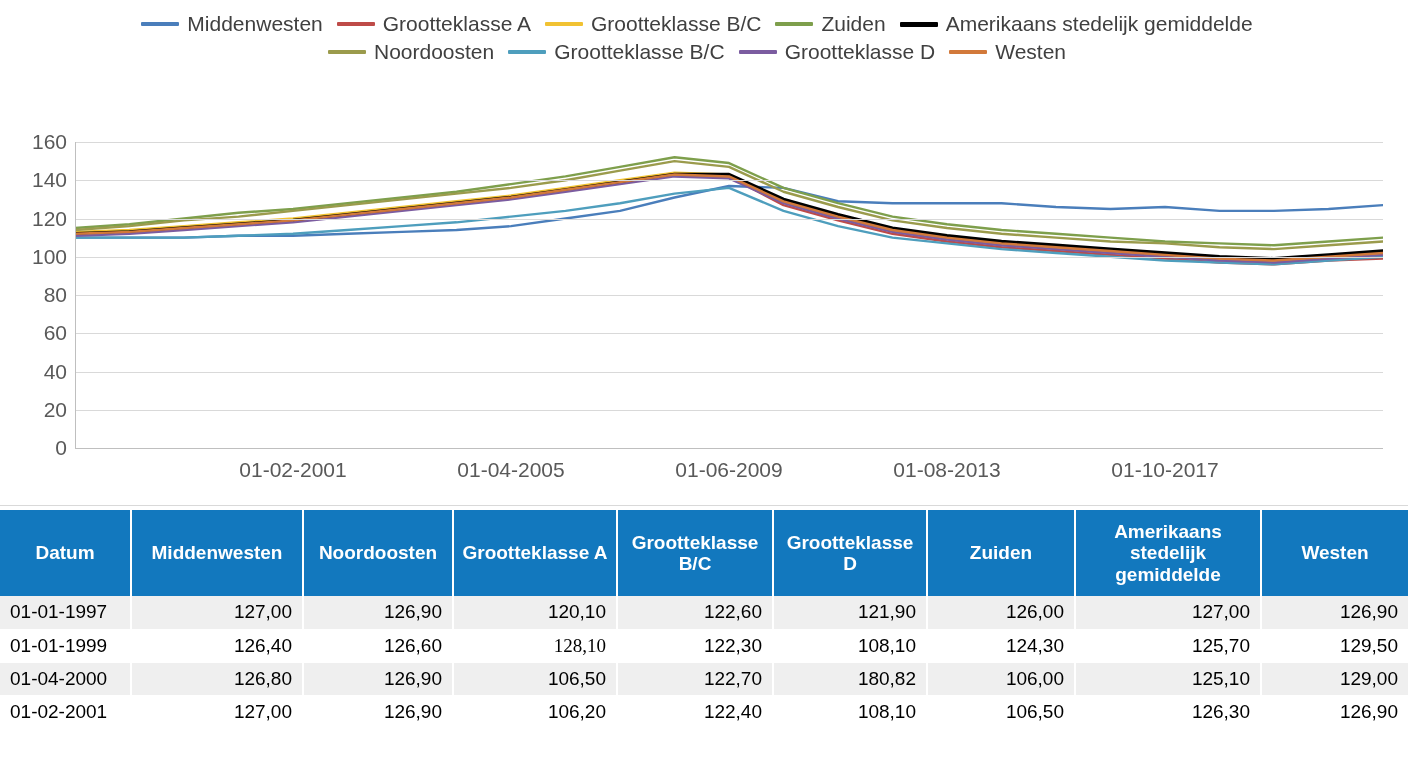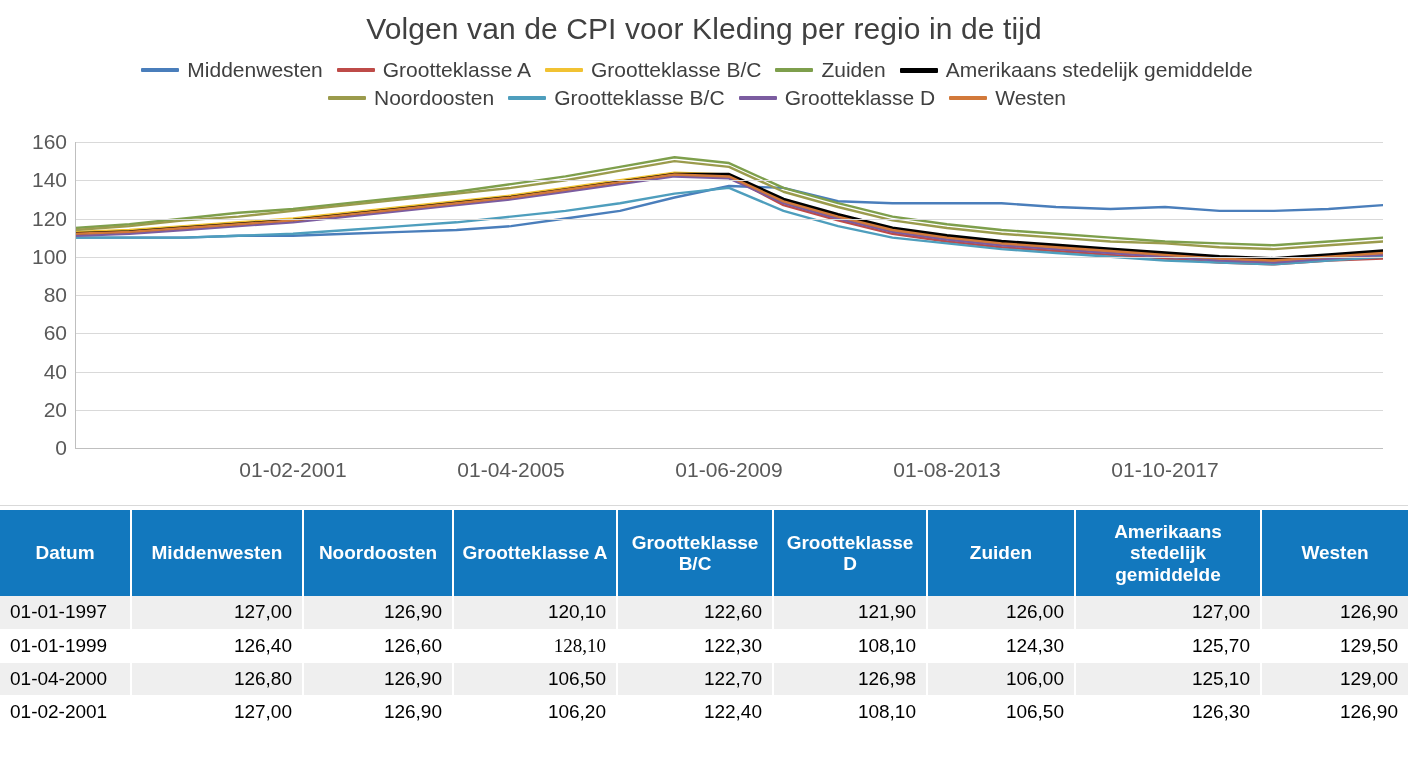--- a/index.html
+++ b/index.html
@@ -146,21 +146,20 @@
   tbody tr:nth-child(odd) td { background: #efefef; }
   tbody tr:nth-child(even) td { background: #ffffff; }
 </style>
 </head>
 <body>
 
 <div id="page">
 
   <div id="chart-card">
 
-    <div id="chart-title">Volgen van de CPI voor Kleding per regio in de tijd</div>
 
     <div id="legend">
         <div class="legend-item">
           <span class="legend-swatch" style="background: rgb(74, 126, 187);"></span>
           <span class="legend-label">Middenwesten</span>
         </div>
         <div class="legend-item">
           <span class="legend-swatch" style="background: rgb(190, 75, 72);"></span>
           <span class="legend-label">Grootteklasse A</span>
         </div>
@@ -277,21 +276,21 @@
             <td style="width: 148px;">124,30</td>
             <td style="width: 186px;">125,70</td>
             <td style="width: 147px;">129,50</td>
           </tr>
           <tr>
             <td style="width: 131px;">01-04-2000</td>
             <td style="width: 172px;">126,80</td>
             <td style="width: 150px;">126,90</td>
             <td style="width: 164px;">106,50</td>
             <td style="width: 156px;">122,70</td>
-            <td style="width: 154px;">126,98</td>
+            <td style="width: 154px;">180,82</td>
             <td style="width: 148px;">106,00</td>
             <td style="width: 186px;">125,10</td>
             <td style="width: 147px;">129,00</td>
           </tr>
           <tr>
             <td style="width: 131px;">01-02-2001</td>
             <td style="width: 172px;">127,00</td>
             <td style="width: 150px;">126,90</td>
             <td style="width: 164px;">106,20</td>
             <td style="width: 156px;">122,40</td>

